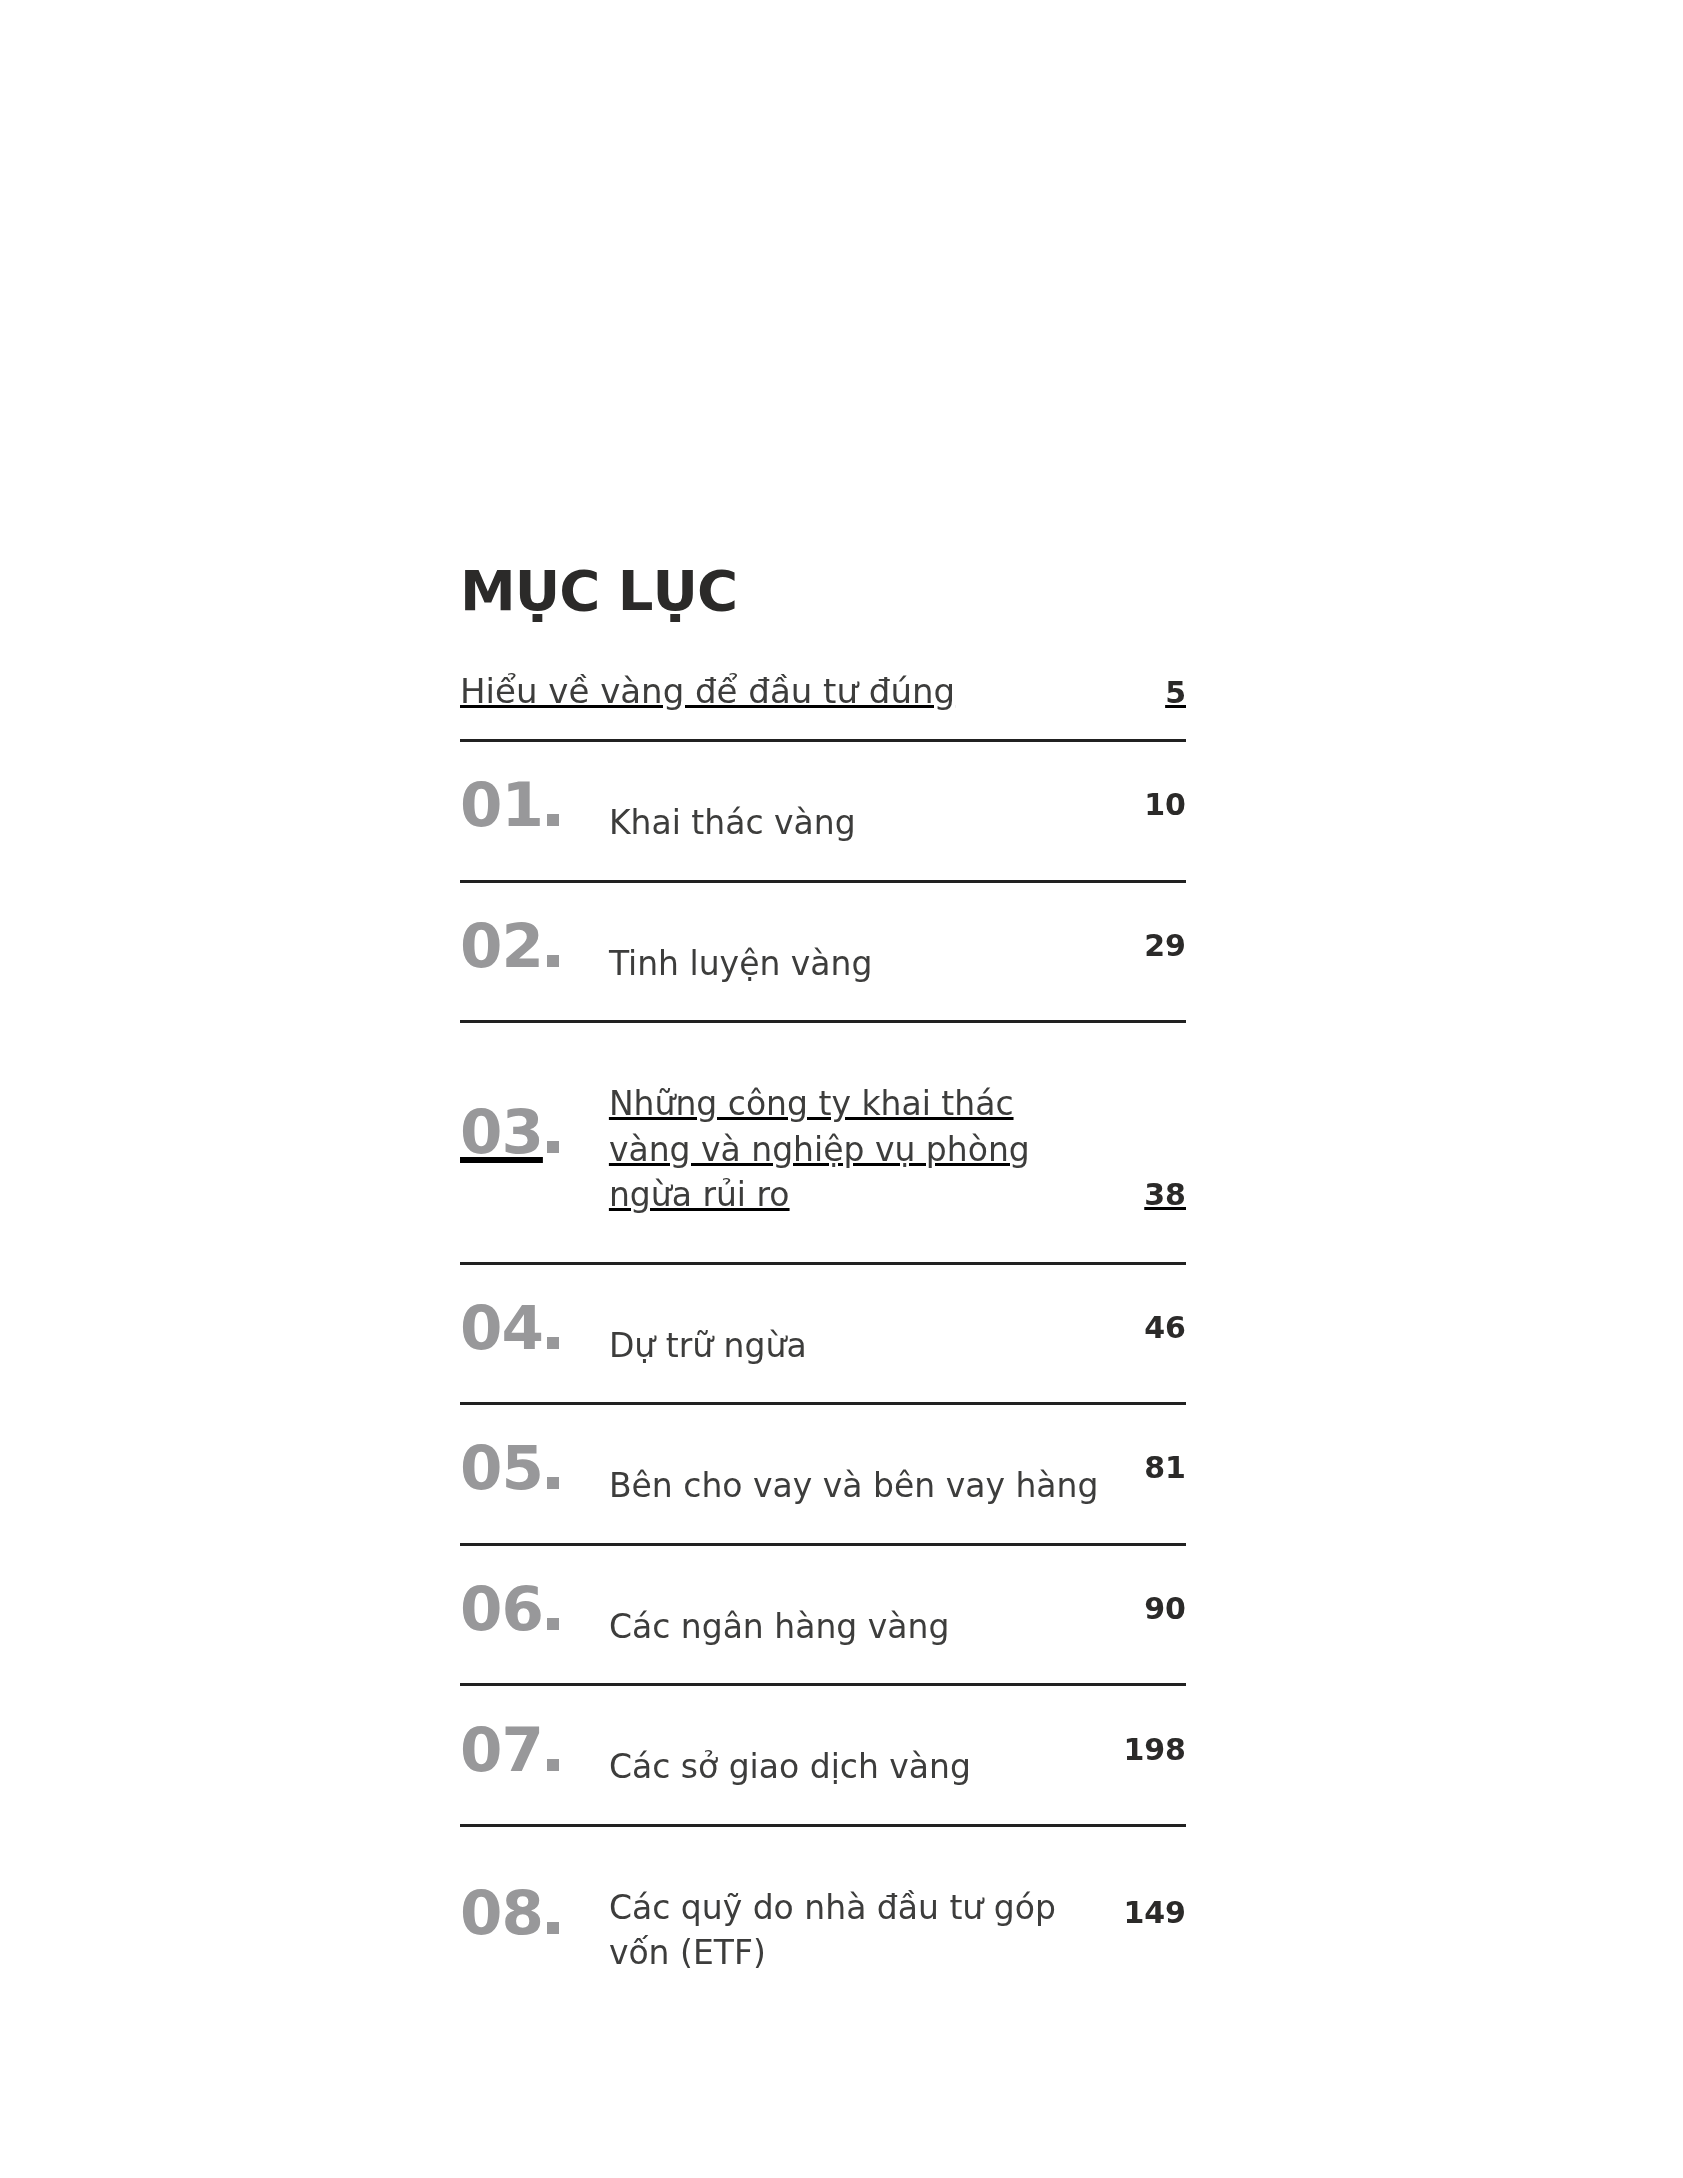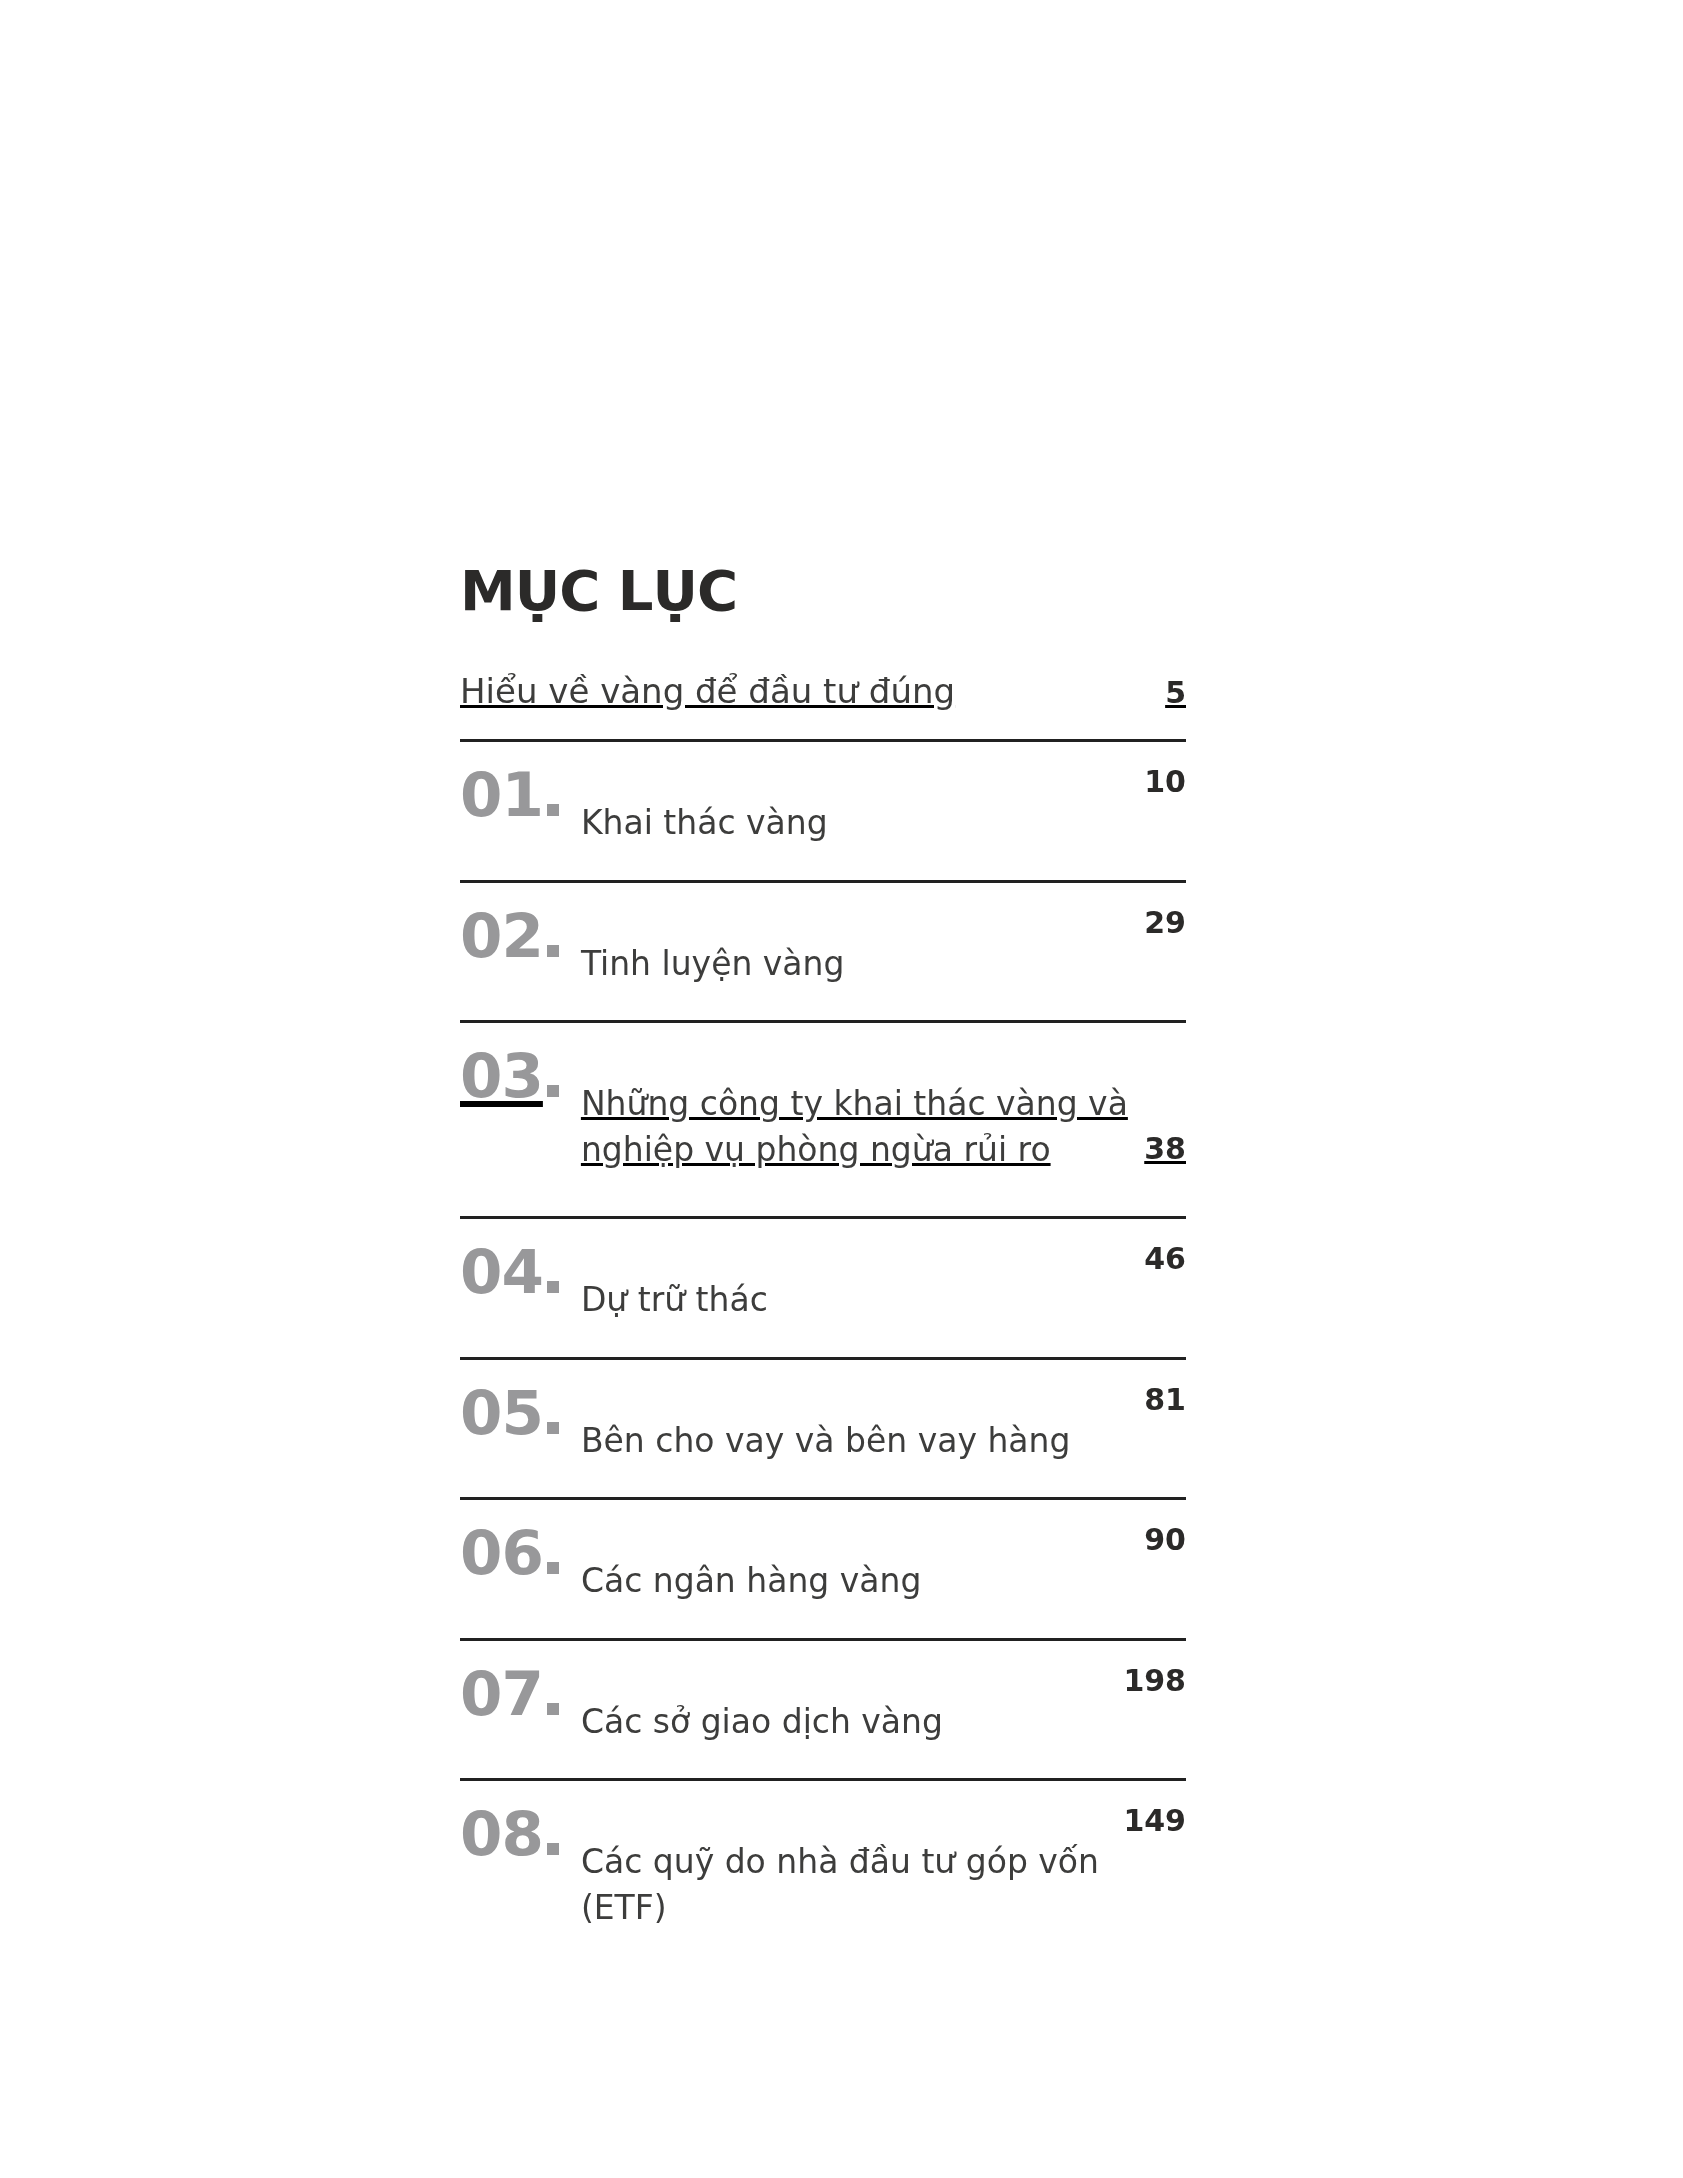--- a/index.html
+++ b/index.html
@@ -48,22 +48,23 @@
     margin-left: 14px;
     white-space: nowrap;
   }
   .divider {
     height: 3px;
     background: #212121;
     width: 100%;
   }
   .chapter-row {
     display: flex;
-    align-items: flex-start;
+    align-items: center;
     padding: 22px 0 34px 0;
+    gap: 28px;
   }
   .chapter-row.row-tall {
     padding-bottom: 44px;
     text-decoration: underline;
   }
   .chapter-row.row-tall .page-num {
     align-self: flex-end;
     position: relative;
     top: -6px;
   }
@@ -126,21 +127,21 @@
     <div class="chapter-row row-tall">
       <span class="chap-num"><span>03</span><span class="num-dot"></span></span>
       <span class="chap-title">Những công ty khai thác vàng và nghiệp vụ phòng ngừa rủi ro</span>
       <span class="page-num">38</span>
     </div>
 
     <div class="divider"></div>
 
     <div class="chapter-row">
       <span class="chap-num"><span>04</span><span class="num-dot"></span></span>
-      <span class="chap-title">Dự trữ thác</span>
+      <span class="chap-title">Dự trữ ngừa</span>
       <span class="page-num">46</span>
     </div>
 
     <div class="divider"></div>
 
     <div class="chapter-row">
       <span class="chap-num"><span>05</span><span class="num-dot"></span></span>
       <span class="chap-title">Bên cho vay và bên vay hàng</span>
       <span class="page-num">81</span>
     </div>

